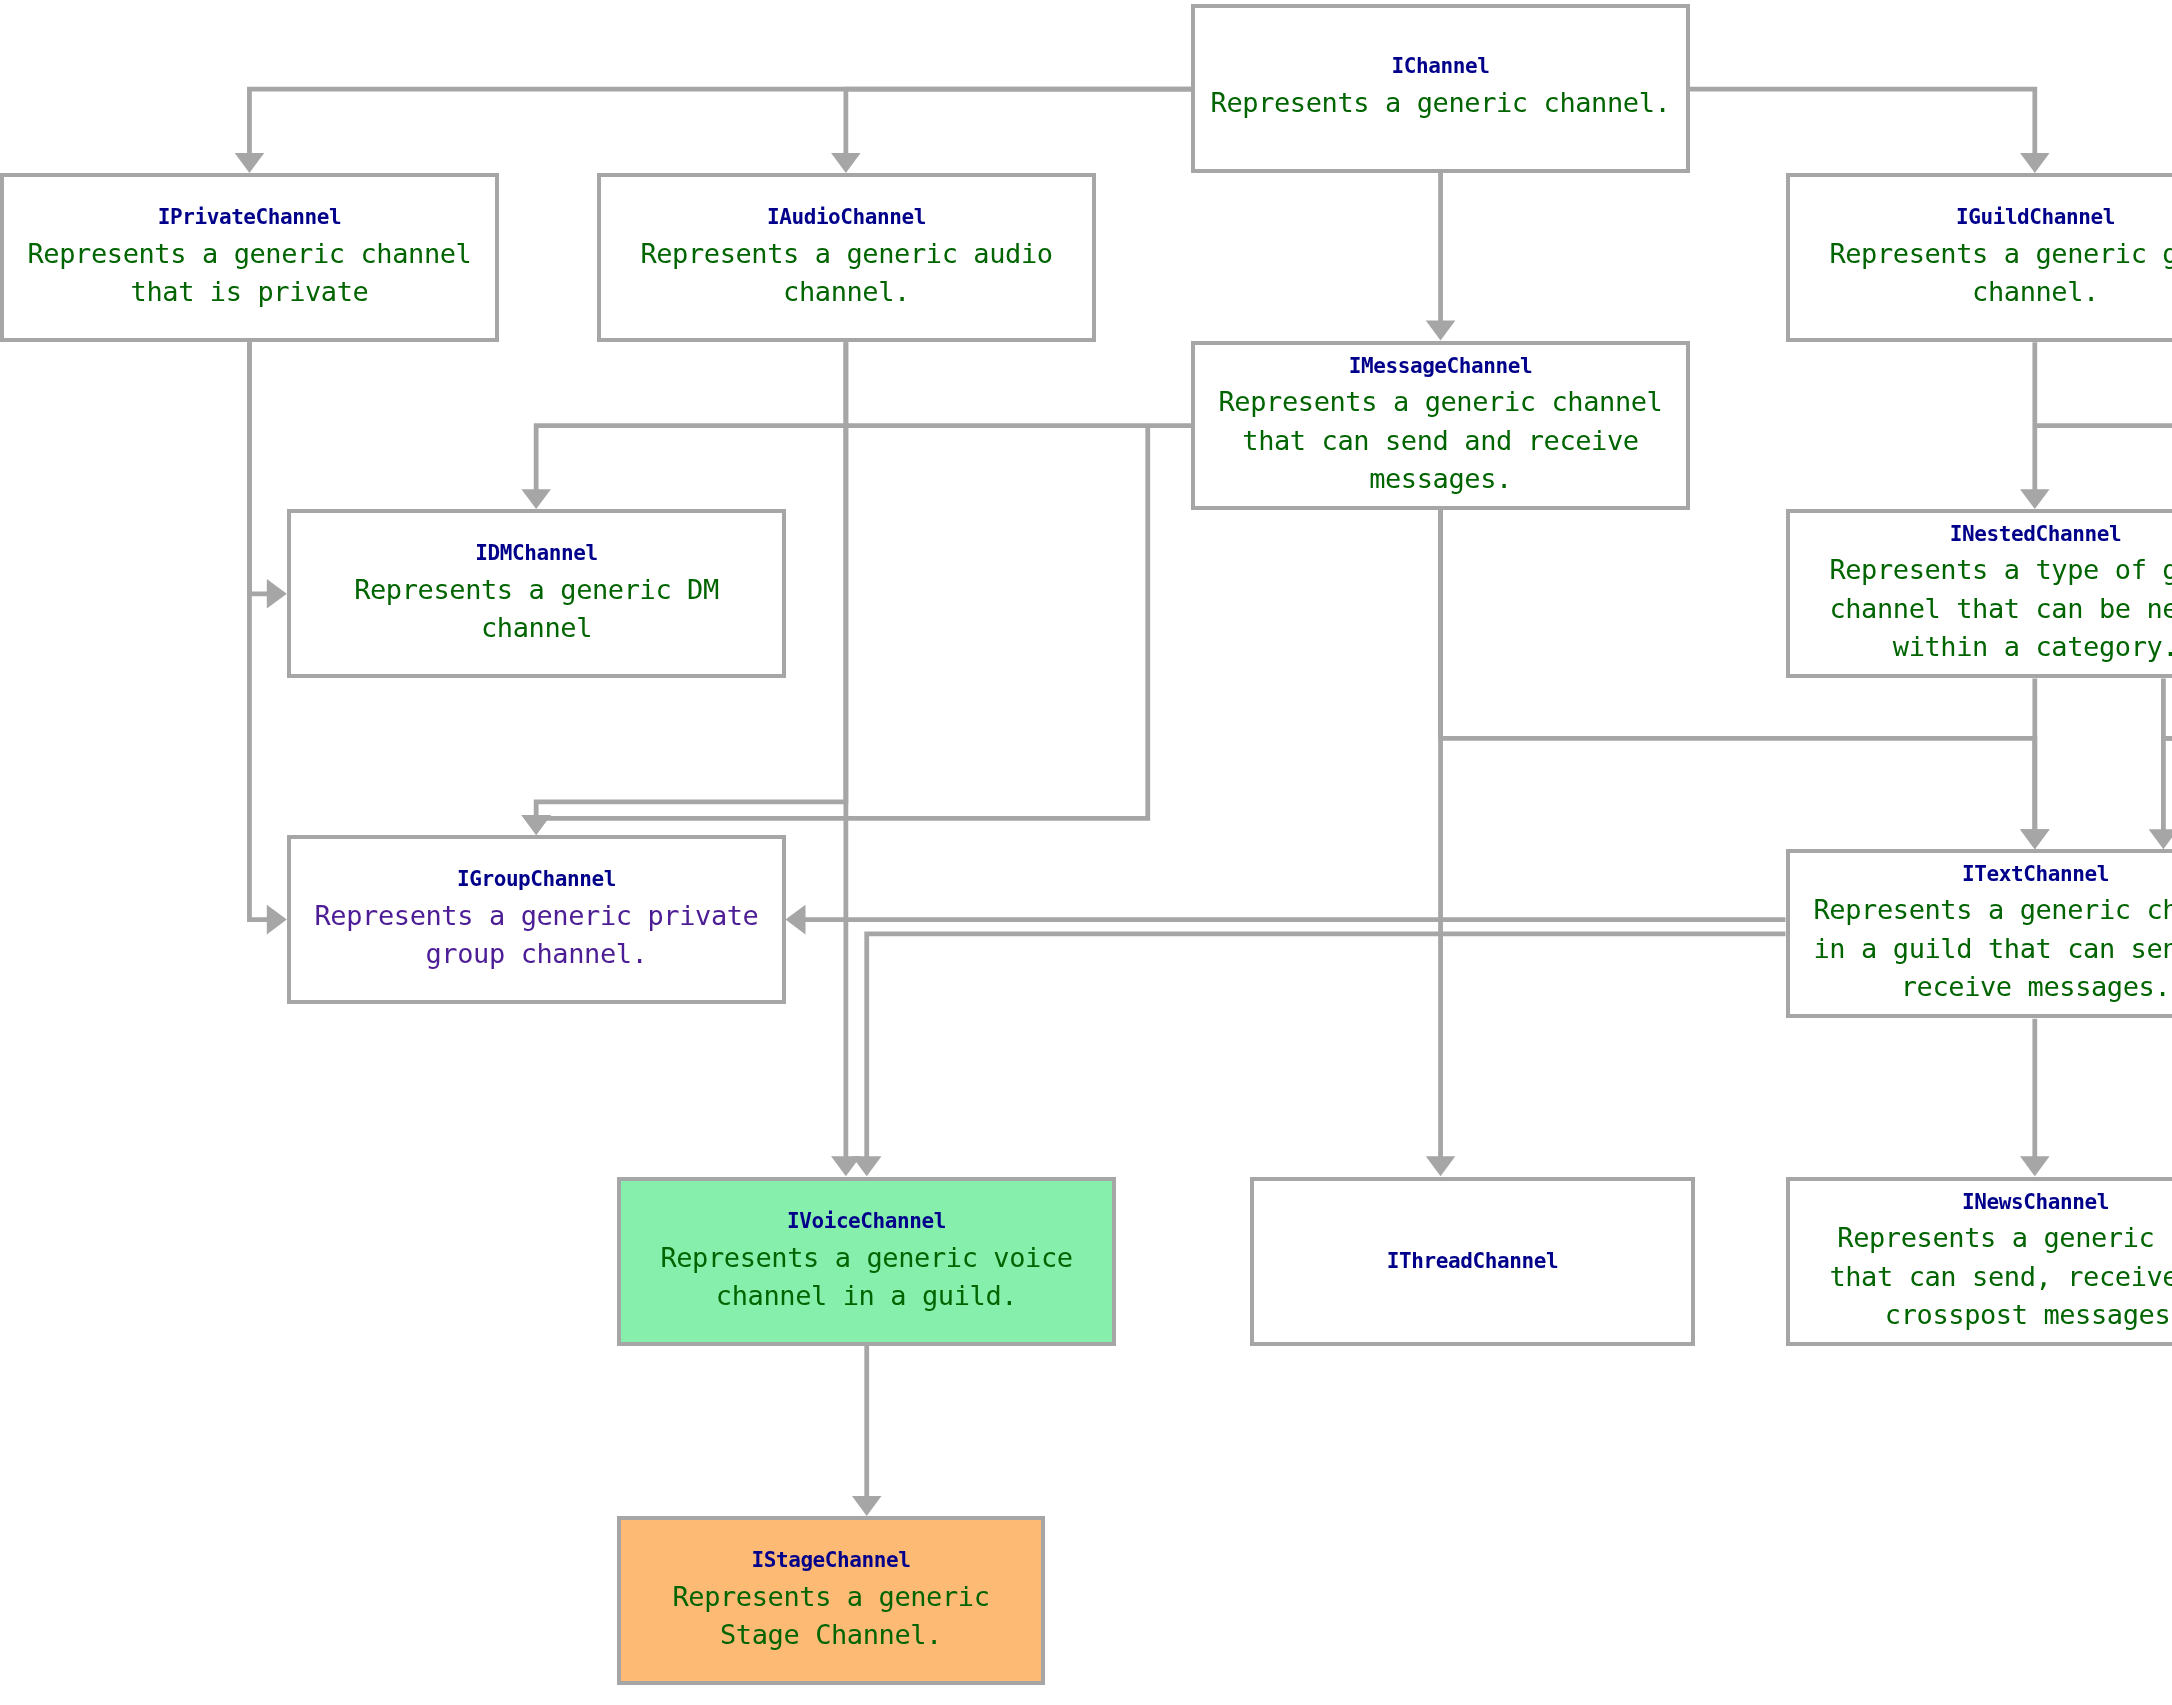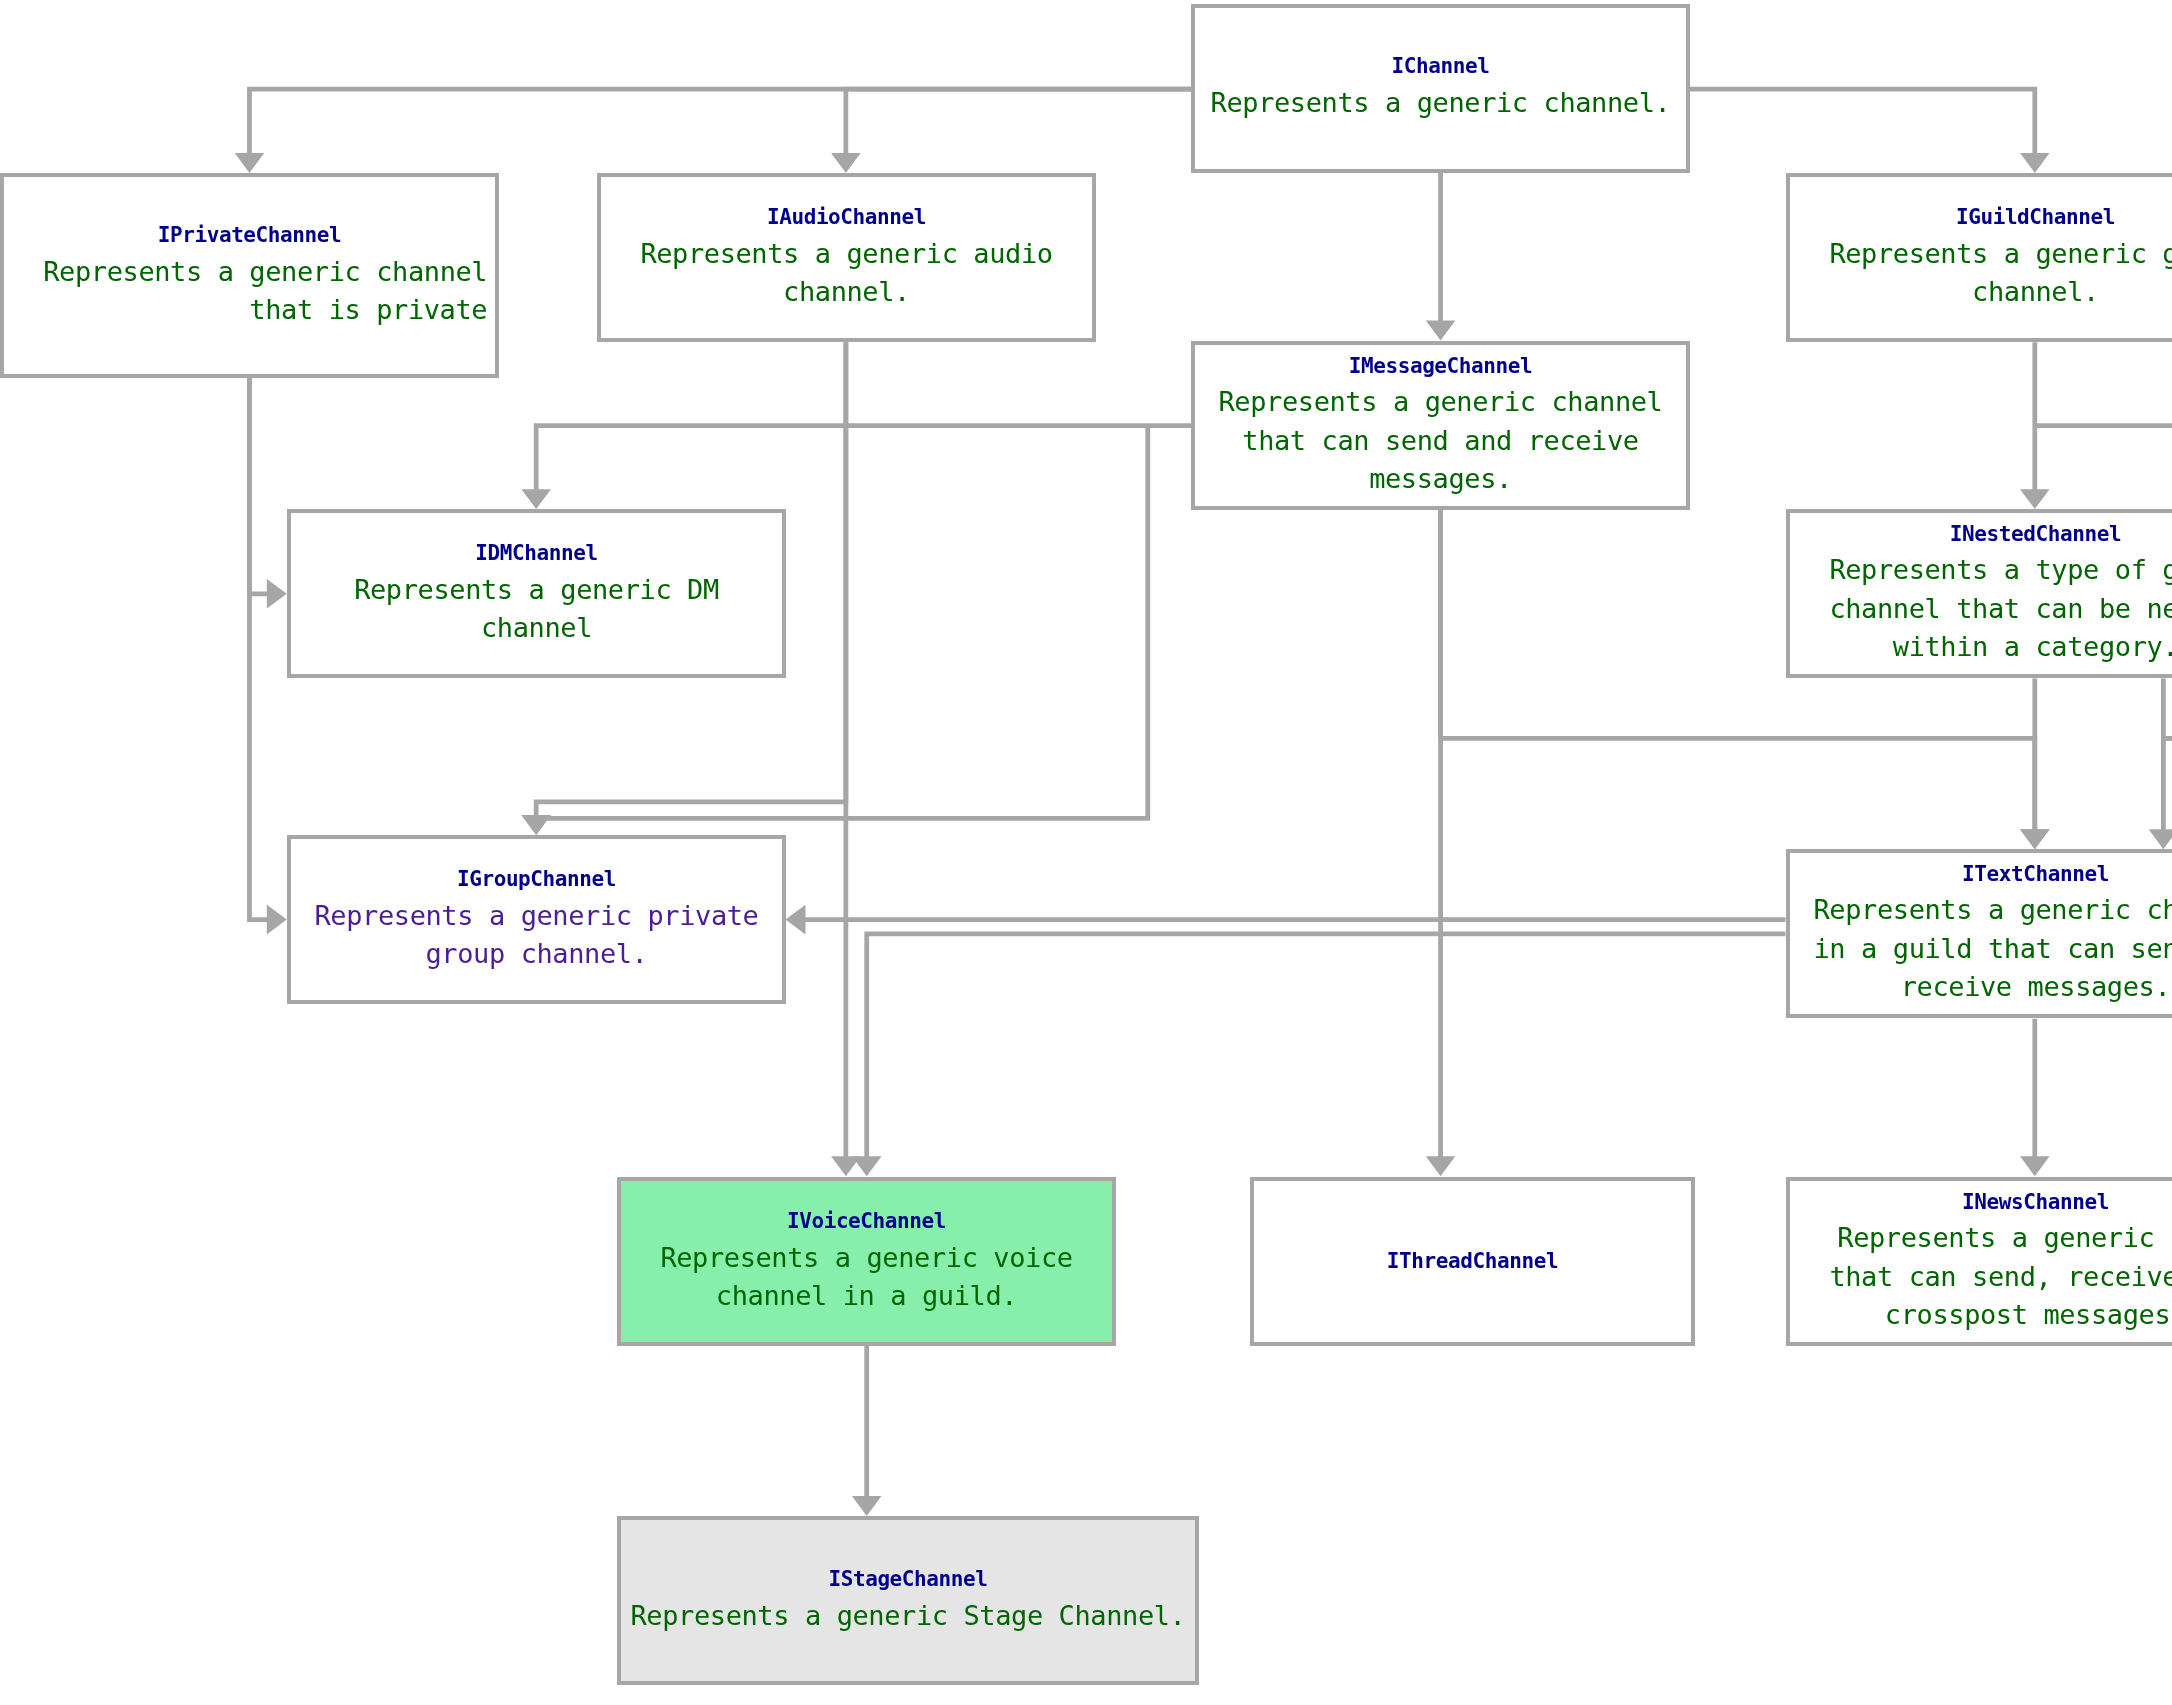--- a/index.html
+++ b/index.html
@@ -103,21 +103,21 @@
       <path d="M 6014 2345 L 6014 2670" fill="none" stroke="#a6a6a6" stroke-width="11" stroke-linecap="butt" stroke-linejoin="miter"></path>
       <polygon points="6014,2708 5980,2662 6048,2662" fill="#a6a6a6"></polygon>
       <path d="M 1995 3098 L 1995 3452" fill="none" stroke="#a6a6a6" stroke-width="11" stroke-linecap="butt" stroke-linejoin="miter"></path>
       <polygon points="1995,3490 1961,3444 2029,3444" fill="#a6a6a6"></polygon>
     </svg>
   <div id="node-layer">
       <div class="node" style="left: 1191px; top: 3.5px; width: 499px; height: 169px; border-color: rgb(166, 166, 166); background: rgb(255, 255, 255);">
         <div class="node-title" style="color: rgb(0, 0, 139);">IChannel</div>
         <div class="node-desc" style="color: rgb(0, 100, 0);">Represents a generic channel.</div>
       </div>
-      <div class="node" style="left: 0px; top: 173px; width: 499px; height: 205px; border-color: rgb(166, 166, 166); background: rgb(255, 255, 255); text-align: right;">
+      <div class="node" style="left: 0px; top: 173px; width: 499px; height: 169px; border-color: rgb(166, 166, 166); background: rgb(255, 255, 255);">
         <div class="node-title" style="color: rgb(0, 0, 139);">IPrivateChannel</div>
         <div class="node-desc" style="color: rgb(0, 100, 0);">Represents a generic channel that is private</div>
       </div>
       <div class="node" style="left: 597px; top: 173px; width: 499px; height: 169px; border-color: rgb(166, 166, 166); background: rgb(255, 255, 255);">
         <div class="node-title" style="color: rgb(0, 0, 139);">IAudioChannel</div>
         <div class="node-desc" style="color: rgb(0, 100, 0);">Represents a generic audio channel.</div>
       </div>
       <div class="node" style="left: 1786px; top: 173px; width: 499px; height: 169px; border-color: rgb(166, 166, 166); background: rgb(255, 255, 255);">
         <div class="node-title" style="color: rgb(0, 0, 139);">IGuildChannel</div>
         <div class="node-desc" style="color: rgb(0, 100, 0);">Represents a generic guild channel.</div>
@@ -146,19 +146,19 @@
         <div class="node-title" style="color: rgb(0, 0, 139);">IVoiceChannel</div>
         <div class="node-desc" style="color: rgb(0, 100, 0);">Represents a generic voice channel in a guild.</div>
       </div>
       <div class="node" style="left: 1250px; top: 1177px; width: 445px; height: 169px; border-color: rgb(166, 166, 166); background: rgb(255, 255, 255);">
         <div class="node-title" style="color: rgb(0, 0, 139);">IThreadChannel</div>
       </div>
       <div class="node" style="left: 1786px; top: 1177px; width: 499px; height: 169px; border-color: rgb(166, 166, 166); background: rgb(255, 255, 255);">
         <div class="node-title" style="color: rgb(0, 0, 139);">INewsChannel</div>
         <div class="node-desc" style="color: rgb(0, 100, 0);">Represents a generic news that can send, receive and crosspost messages.</div>
       </div>
-      <div class="node" style="left: 617px; top: 1516px; width: 582px; height: 169px; border-color: rgb(166, 166, 166); background: #e5e5e5;">
+      <div class="node" style="left: 617px; top: 1516px; width: 428px; height: 169px; border-color: rgb(166, 166, 166); background: #fdba74;">
         <div class="node-title" style="color: rgb(0, 0, 139);">IStageChannel</div>
         <div class="node-desc" style="color: rgb(0, 100, 0);">Represents a generic Stage Channel.</div>
       </div>
     </div>
 </div>
 
 
 </body></html>

